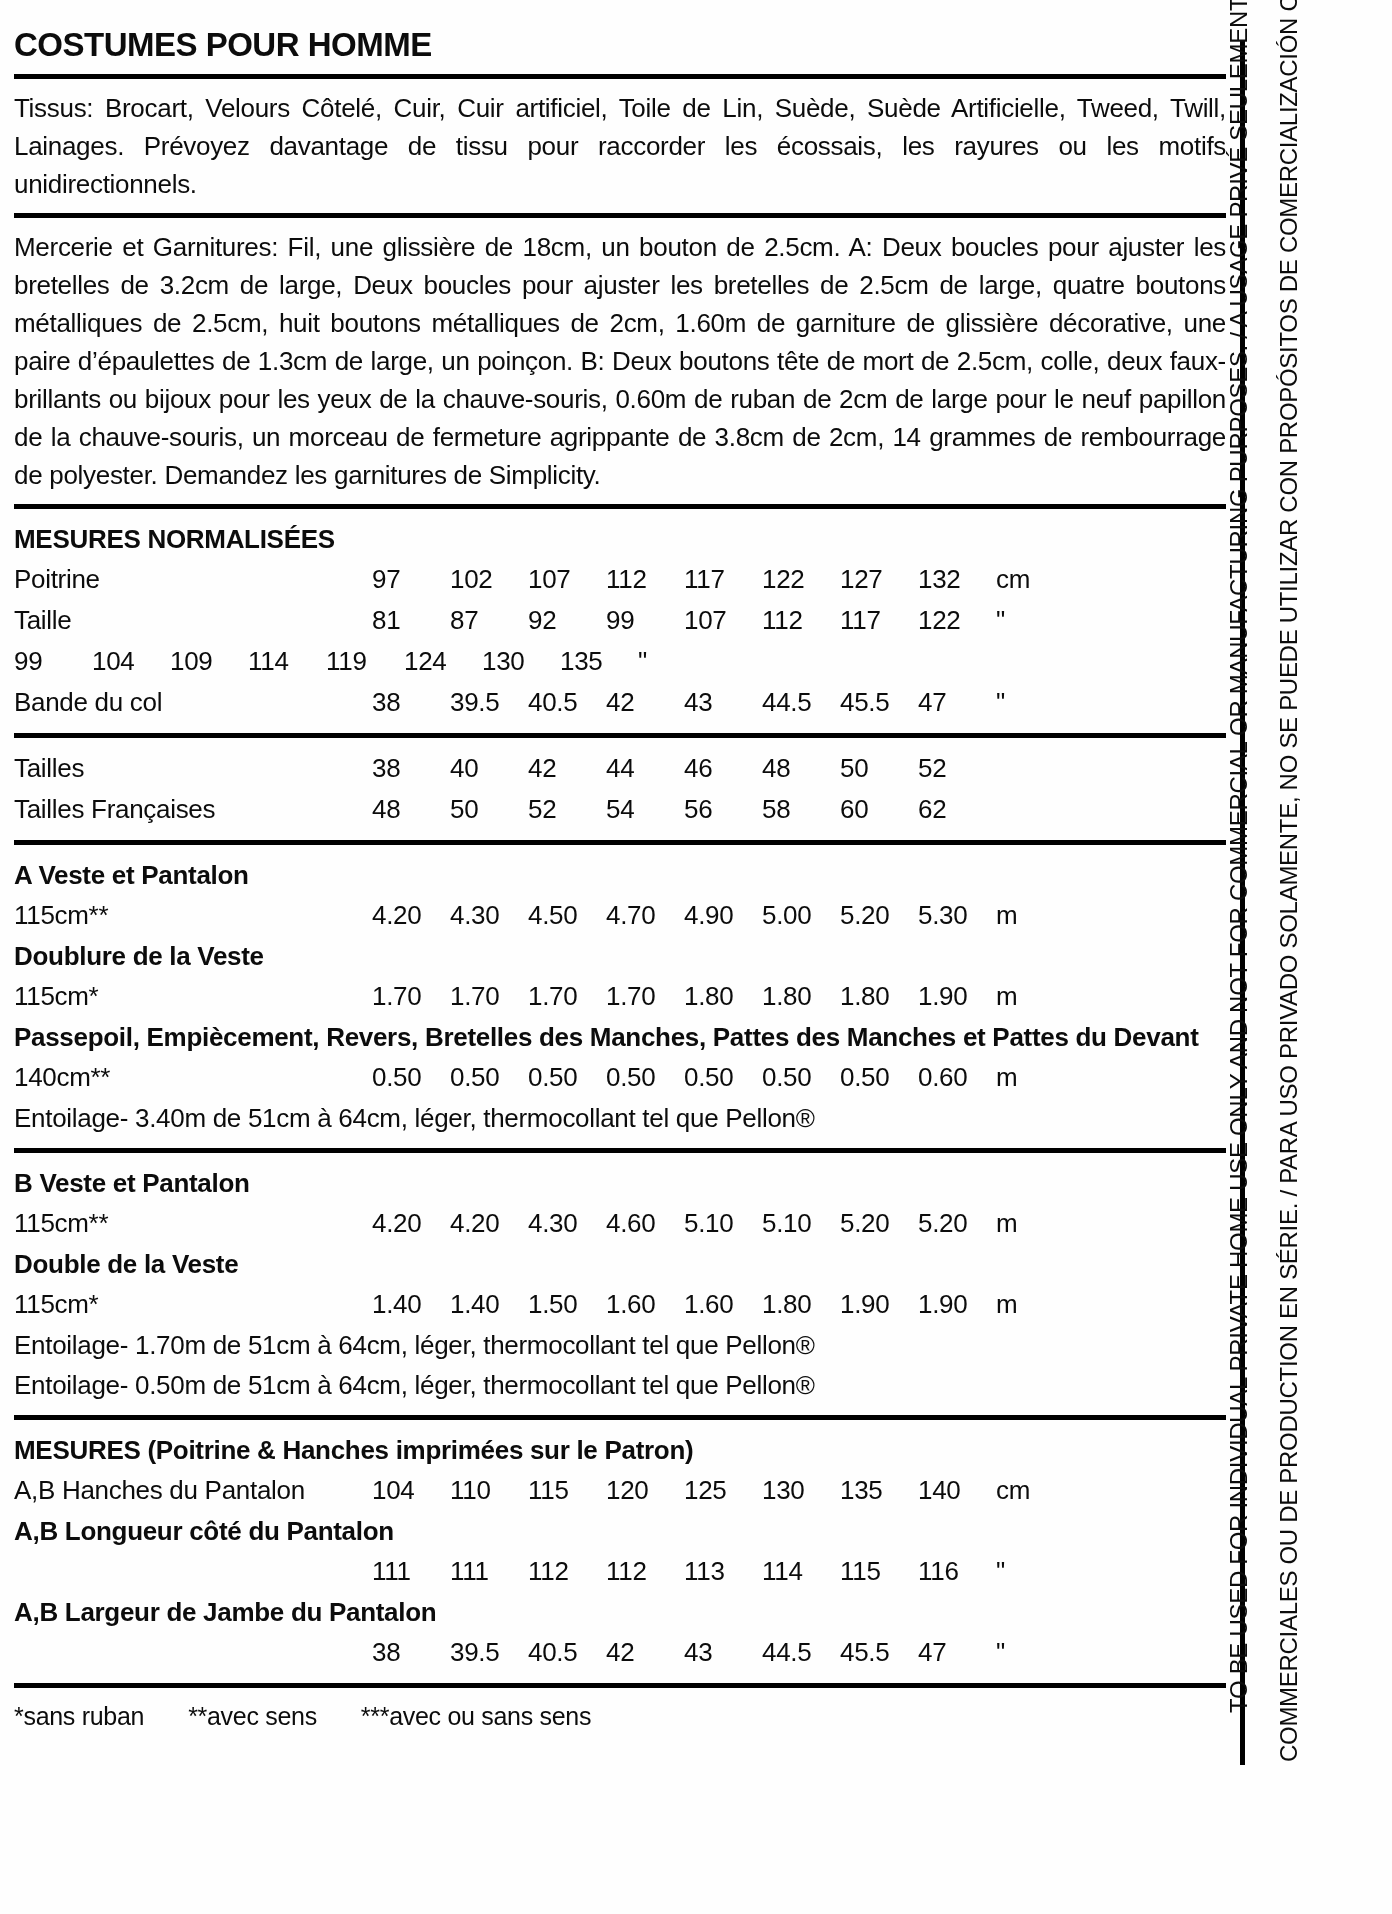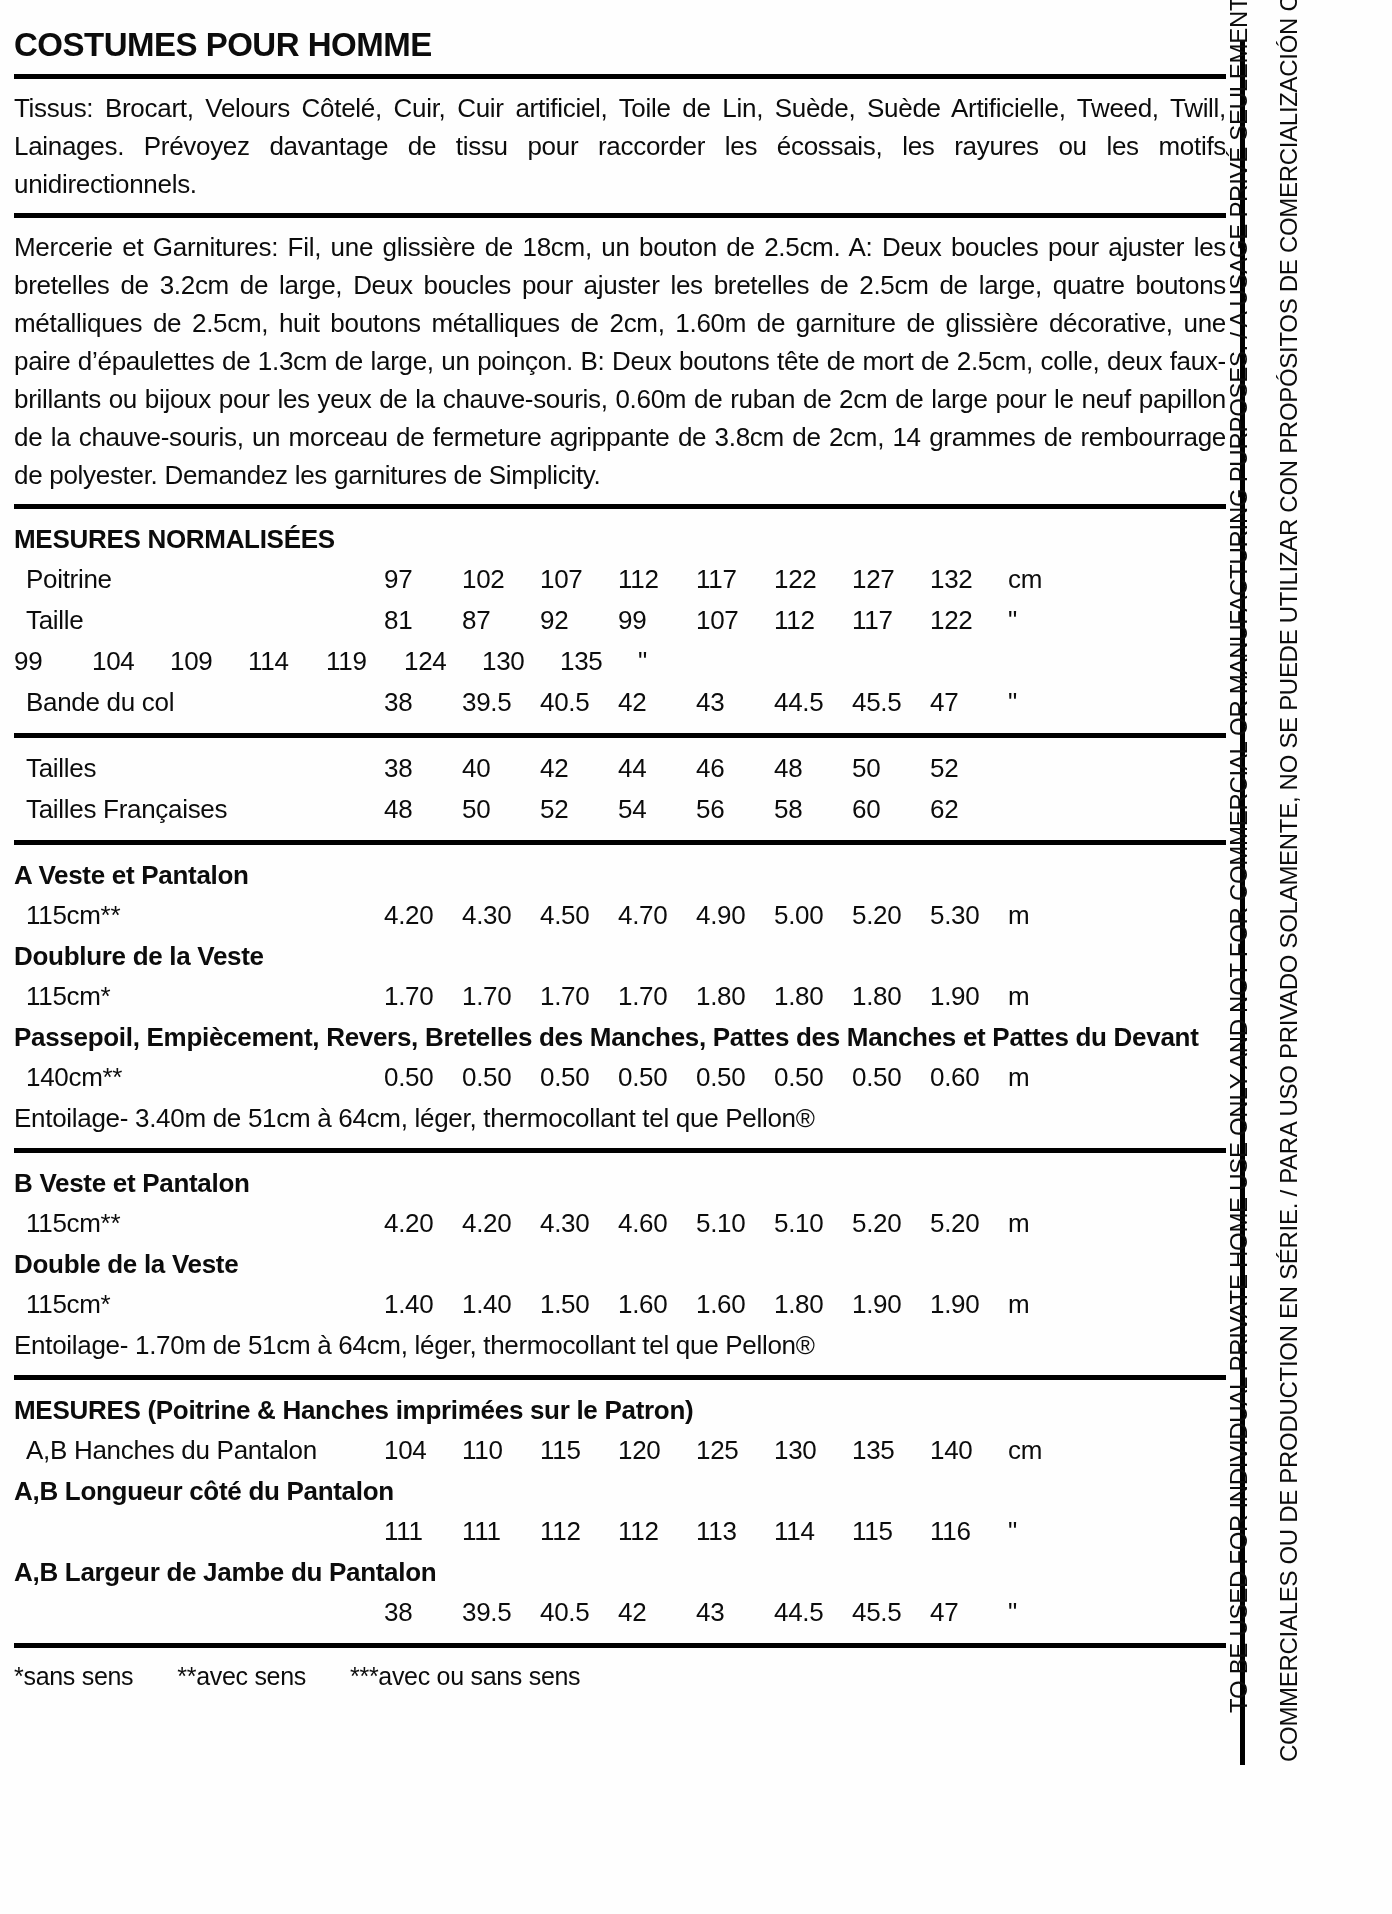--- a/index.html
+++ b/index.html
@@ -5,21 +5,21 @@
   html,body{margin:0;padding:0;background:#ddd;}
   .page{position:relative;width:1392px;height:1914px;background:#fefefe;overflow:hidden;
         font-family:"Liberation Sans", sans-serif;color:#0c0c0c;}
   .content{position:absolute;left:14px;top:26px;width:1212px;}
   .title{font-size:33px;font-weight:700;margin:0 0 6px 0;letter-spacing:-0.5px;}
   .rule{height:5px;background:#000;margin:10px 0;}
   .para{font-size:26px;line-height:38px;text-align:justify;margin:0;letter-spacing:-0.3px;}
   .b{font-weight:400;}
   .sec-heading{font-size:26px;line-height:40px;font-weight:700;letter-spacing:-0.3px;}
   .trow{display:flex;font-size:26px;line-height:41px;letter-spacing:-0.3px;}
-  .tlabel{width:358px;flex:0 0 auto;margin-left:12px;}
+  .tlabel{width:358px;flex:0 0 auto;}
   .cells{display:flex;flex:0 0 auto;}
   .cells .cell{width:78px;flex:0 0 auto;}
   .unit{flex:0 0 auto;}
   .inline-note{font-size:26px;line-height:40px;letter-spacing:-0.3px;}
   .footnotes{display:flex;gap:44px;font-size:25px;line-height:36px;margin-top:8px;letter-spacing:-0.3px;}
   .vline{position:absolute;left:1240px;top:40px;width:5px;height:1725px;background:#000;}
   .vtext{position:absolute;white-space:nowrap;font-size:24px;line-height:30px;letter-spacing:-0.3px;
          transform:rotate(-90deg);transform-origin:0 100%;}
   #vt1{left:1254px;top:1683px;}
   #vt2{left:1304px;top:1732px;}
@@ -199,20 +199,21 @@
           <span class="cell">1.50</span>
           <span class="cell">1.60</span>
           <span class="cell">1.60</span>
           <span class="cell">1.80</span>
           <span class="cell">1.90</span>
           <span class="cell">1.90</span>
         </span>
       <span class="unit">m</span>
     </div>
     <div class="inline-note"><span class="b">Entoilage-</span><span> 1.70m de 51cm à 64cm, léger, thermocollant tel que Pellon®</span></div>
+    <div class="inline-note"><span class="b">Entoilage-</span><span> 0.50m de 51cm à 64cm, léger, thermocollant tel que Pellon®</span></div>
     <div class="rule"></div>
 
     <div class="sec-heading">MESURES (Poitrine &amp; Hanches imprimées sur le Patron)</div>
     <div class="trow">
       <span class="tlabel b">A,B Hanches du Pantalon</span>
       <span class="cells">
           <span class="cell">104</span>
           <span class="cell">110</span>
           <span class="cell">115</span>
           <span class="cell">120</span>
@@ -249,21 +250,21 @@
           <span class="cell">43</span>
           <span class="cell">44.5</span>
           <span class="cell">45.5</span>
           <span class="cell">47</span>
         </span>
       <span class="unit">"</span>
     </div>
     <div class="rule"></div>
 
     <div class="footnotes">
-      <span>*sans sens</span>
+      <span>*sans ruban</span>
       <span>**avec sens</span>
       <span>***avec ou sans sens</span>
     </div>
   </div>
 
   <div class="vline"></div>
   <div class="vtext" id="vt1">TO BE USED FOR INDIVIDUAL PRIVATE HOME USE ONLY AND NOT FOR COMMERCIAL OR MANUFACTURING PURPOSES. / A USAGE PRIVÉ SEULEMENT ET NON À DES FINS</div>
   <div class="vtext" id="vt2">COMMERCIALES OU DE PRODUCTION EN SÉRIE. / PARA USO PRIVADO SOLAMENTE, NO SE PUEDE UTILIZAR CON PROPÓSITOS DE COMERCIALIZACIÓN O DE PRODUCCIÓN EN SERIE.</div>
 </div>
 

